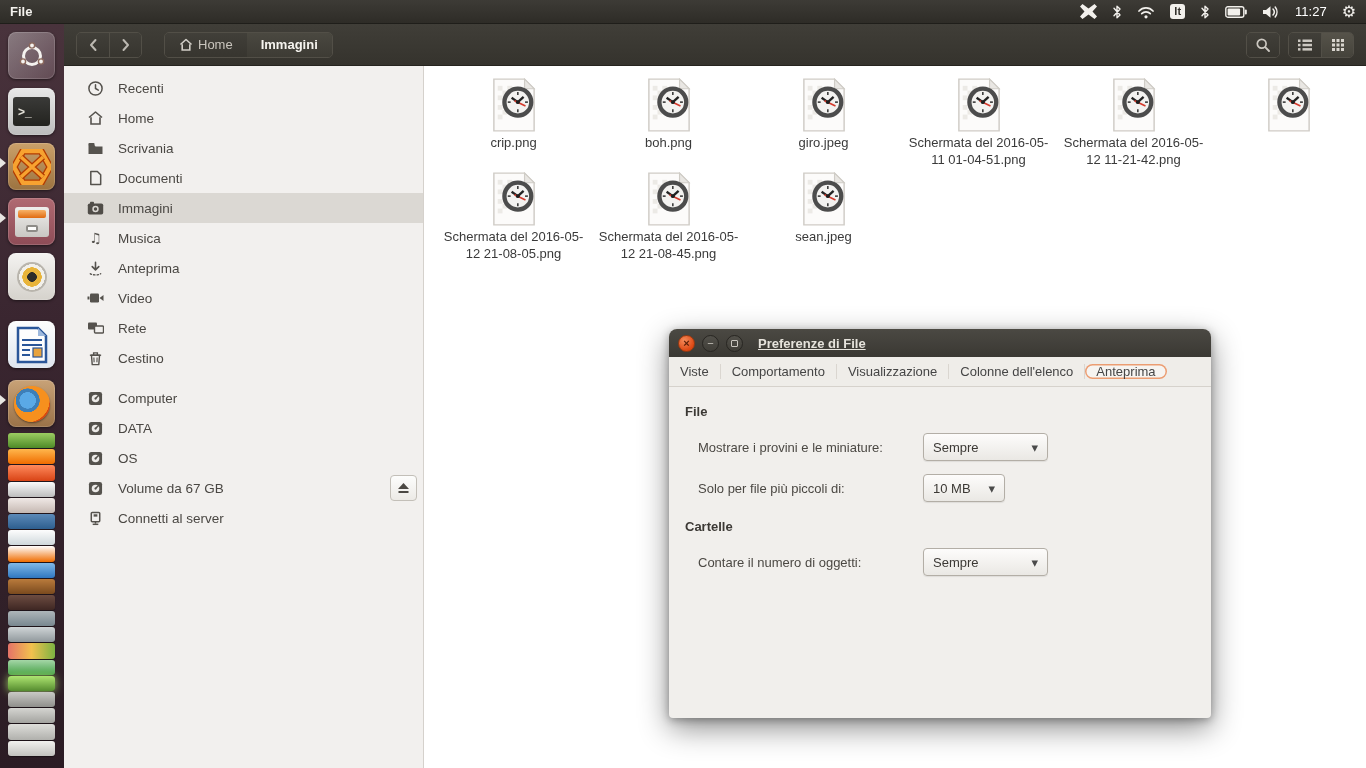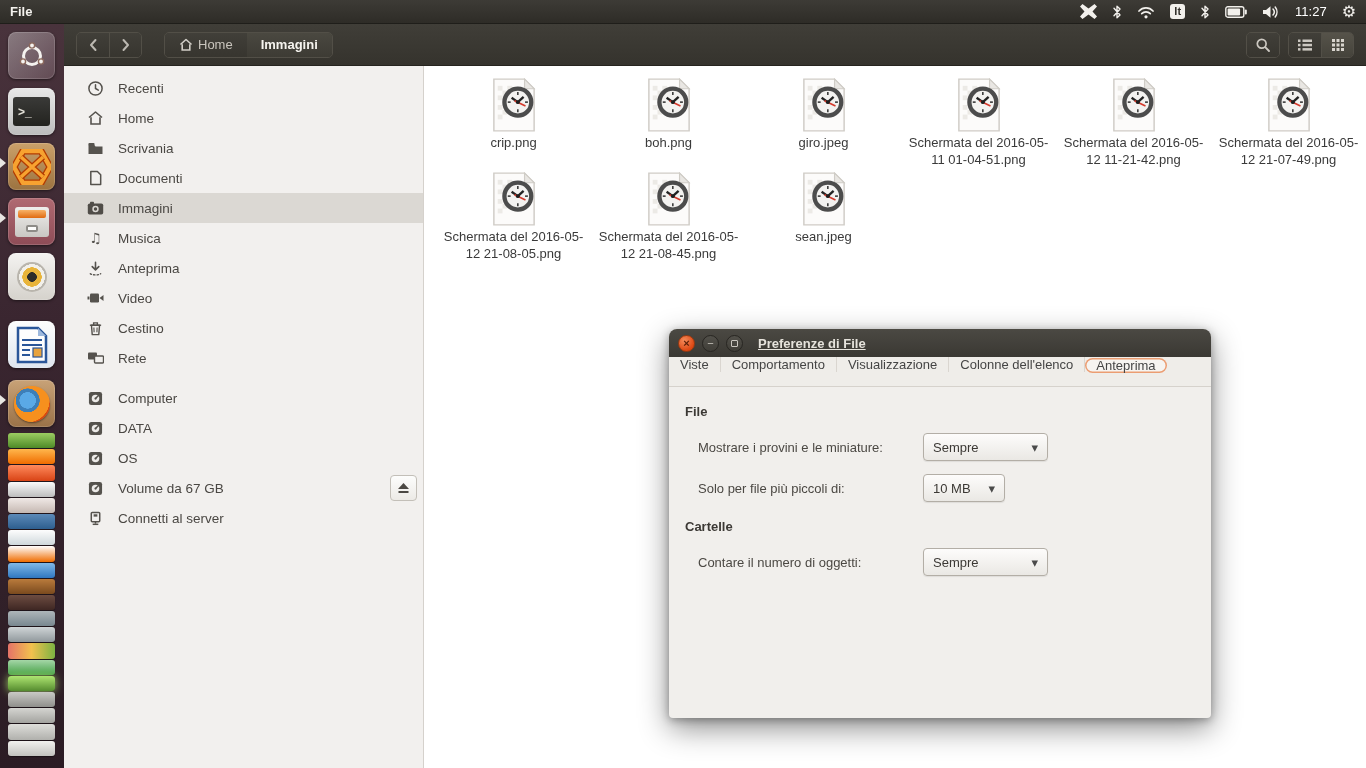--- a/index.html
+++ b/index.html
@@ -83,21 +83,21 @@
     border-radius:8px 8px 4px 4px; box-shadow:0 10px 30px rgba(0,0,0,.45), 0 2px 8px rgba(0,0,0,.3);
     background:#f1efec; overflow:hidden; }
   #dlg-titlebar { height:28px; background:linear-gradient(180deg,#4b4943,#3a3833);
     display:flex; align-items:center; padding:0 9px; gap:7px; }
   .wm-btn { width:17px; height:17px; border-radius:50%; display:flex; align-items:center; justify-content:center;
     font-size:11px; line-height:11px; }
   .wm-close { background:radial-gradient(circle at 35% 30%,#f58b5a,#dd4814 70%); border:1px solid #9c3a10; color:#5a1e07; font-weight:bold; }
   .wm-min, .wm-max { background:linear-gradient(180deg,#52504a,#403e38); border:1px solid #282622; color:#cac6bf; }
   .wm-max-sq { width:7px; height:7px; border:1.5px solid #cac6bf; border-radius:1px; }
   #dlg-title { color:#e6e3dc; font-weight:bold; font-size:13px; margin-left:8px;text-decoration:underline; }
-  #dlg-tabs { height:30px; background:#efede9; display:flex; align-items:flex-start;
+  #dlg-tabs { height:30px; background:#efede9; display:flex; align-items:center;
     border-bottom:1px solid #d6d2cc; font-size:13px; color:#454545; }
   .tab { display:flex; align-items:center; padding:0 11px; border-right:1px solid #dad6d0; }
   .tab.active { background:#f6f4f1; box-shadow:inset 0 0 0 1.5px #eb9d72; border-radius:12px; margin:1px 0; border-right:none; }
   #dlg-body { padding:13px 16px; font-size:13px; color:#4b4843; }
   .sec-header { font-weight:bold; color:#3c3935; margin:4px 0 14px; }
   .pref-row { display:flex; align-items:center; margin:0 0 13px 13px; }
   .pref-label { width:225px; }
   .dropdown { height:28px; border:1px solid #b3aea6; border-radius:4px;
     background:linear-gradient(180deg,#fdfcfb,#eae8e4); display:inline-flex; align-items:center;
     padding:4px 9px; color:#3c3935; box-shadow:0 1px 1px rgba(0,0,0,.08); }
@@ -378,35 +378,35 @@
       </li>
       <li class="sb-item">
         <svg viewBox="0 0 17 12" height="12">
             <rect x="3" y="1.5" width="9" height="9" rx="1.2" fill="#55524d"></rect>
             <path d="M12.5 6 L16.5 3 v6 z" fill="#55524d"></path>
             <rect x="0.5" y="4.5" width="2" height="3" fill="#55524d"></rect>
           </svg>
         <span>Video</span>
       </li>
       <li class="sb-item">
+        <svg viewBox="0 0 17 14" height="14">
+            <rect x="1" y="1.5" width="9" height="7" rx="1" fill="#55524d"></rect>
+            <rect x="7.5" y="5" width="9" height="7" rx="1" fill="#f2f0ee" stroke="#55524d" stroke-width="1.4"></rect>
+          </svg>
+        <span>Rete</span>
+      </li>
+      <li class="sb-item">
         <svg viewBox="0 0 15 16" height="15">
             <path d="M3.2 4.5 h8.6 l-0.8 10 h-7 z" fill="none" stroke="#55524d" stroke-width="1.5" stroke-linejoin="round"></path>
             <line x1="1.5" y1="4.5" x2="13.5" y2="4.5" stroke="#55524d" stroke-width="1.5"></line>
             <path d="M5.5 4.2 V2 h4 v2.2" fill="none" stroke="#55524d" stroke-width="1.5"></path>
             <line x1="5.8" y1="7" x2="6" y2="12" stroke="#55524d" stroke-width="1.2"></line>
             <line x1="9.2" y1="7" x2="9" y2="12" stroke="#55524d" stroke-width="1.2"></line>
           </svg>
         <span>Cestino</span>
-      </li>
-      <li class="sb-item">
-        <svg viewBox="0 0 17 14" height="14">
-            <rect x="1" y="1.5" width="9" height="7" rx="1" fill="#55524d"></rect>
-            <rect x="7.5" y="5" width="9" height="7" rx="1" fill="#f2f0ee" stroke="#55524d" stroke-width="1.4"></rect>
-          </svg>
-        <span>Rete</span>
       </li>
     </ul>
     <div class="sb-gap"></div>
     <ul class="sb-list" style="padding-top:0">
       <li class="sb-item">
         <svg viewBox="0 0 16 16" height="15">
             <rect x="1" y="1" width="14" height="14" rx="2.5" fill="#55524d"></rect>
             <circle cx="8" cy="8" r="4" fill="#eceae7"></circle>
             <circle cx="8" cy="8" r="1.2" fill="#55524d"></circle>
             <path d="M8 8 L12.5 3.5" stroke="#55524d" stroke-width="1.6"></path>
@@ -487,21 +487,20 @@
       <div class="file-cell">
         <svg width="46" height="54">
             <use href="#sym-fileicon"></use>
           </svg>
         <div class="file-label">Schermata del 2016-05-12 11-21-42.png</div>
       </div>
       <div class="file-cell">
         <svg width="46" height="54">
             <use href="#sym-fileicon"></use>
           </svg>
-        <div class="file-label">Schermata del 2016-05-12 21-07-49.png</div>
       </div>
       <div class="file-cell">
         <svg width="46" height="54">
             <use href="#sym-fileicon"></use>
           </svg>
         <div class="file-label">Schermata del 2016-05-12 21-08-05.png</div>
       </div>
       <div class="file-cell">
         <svg width="46" height="54">
             <use href="#sym-fileicon"></use>

